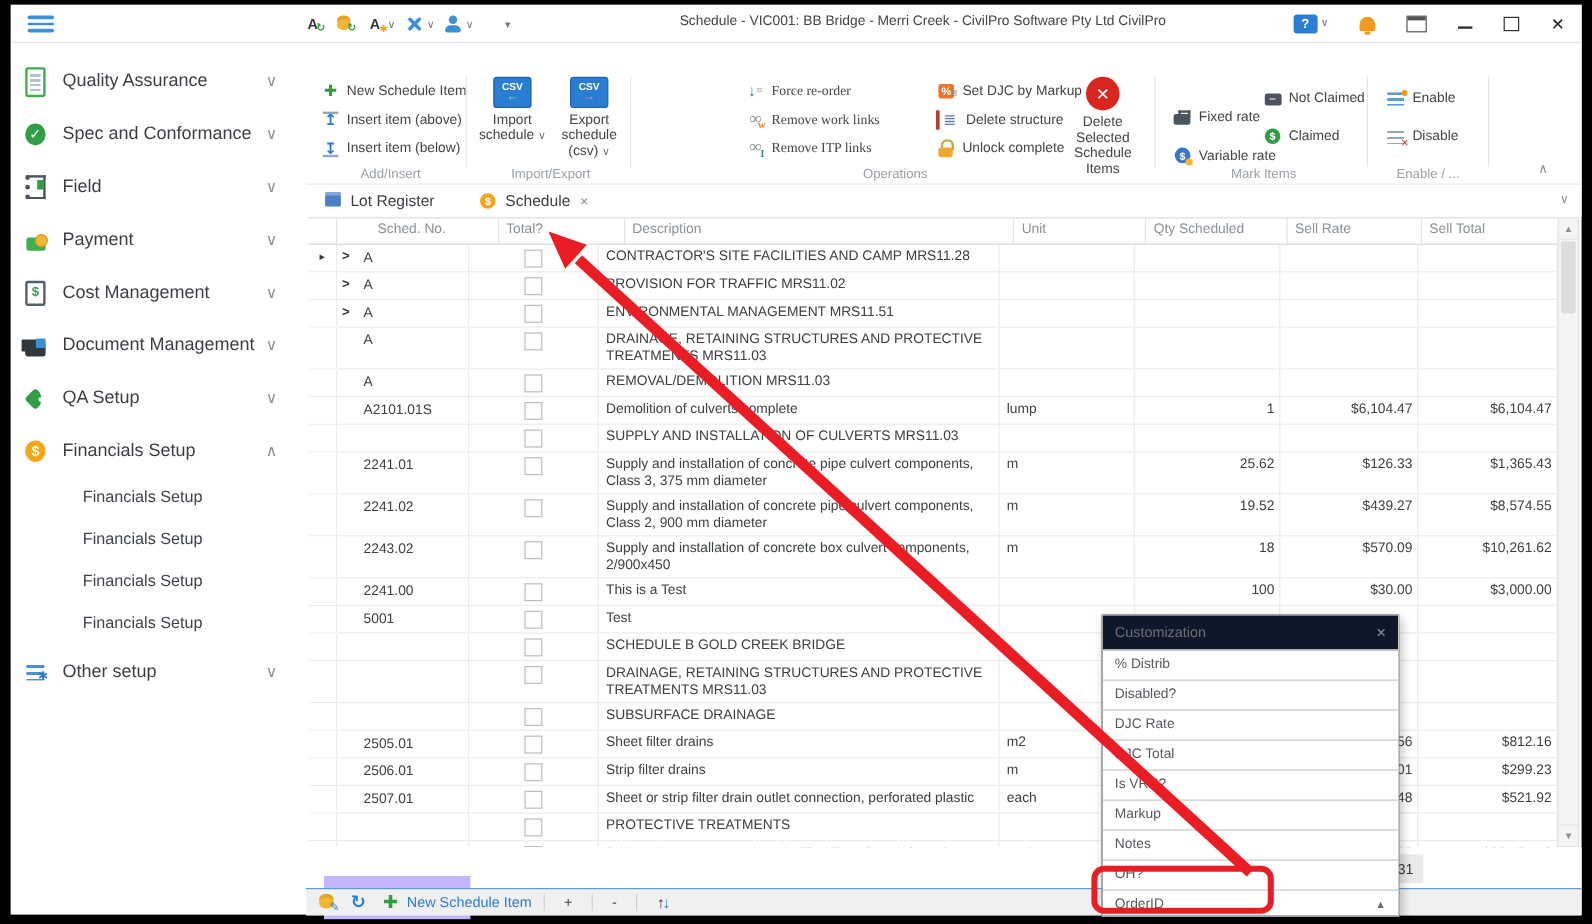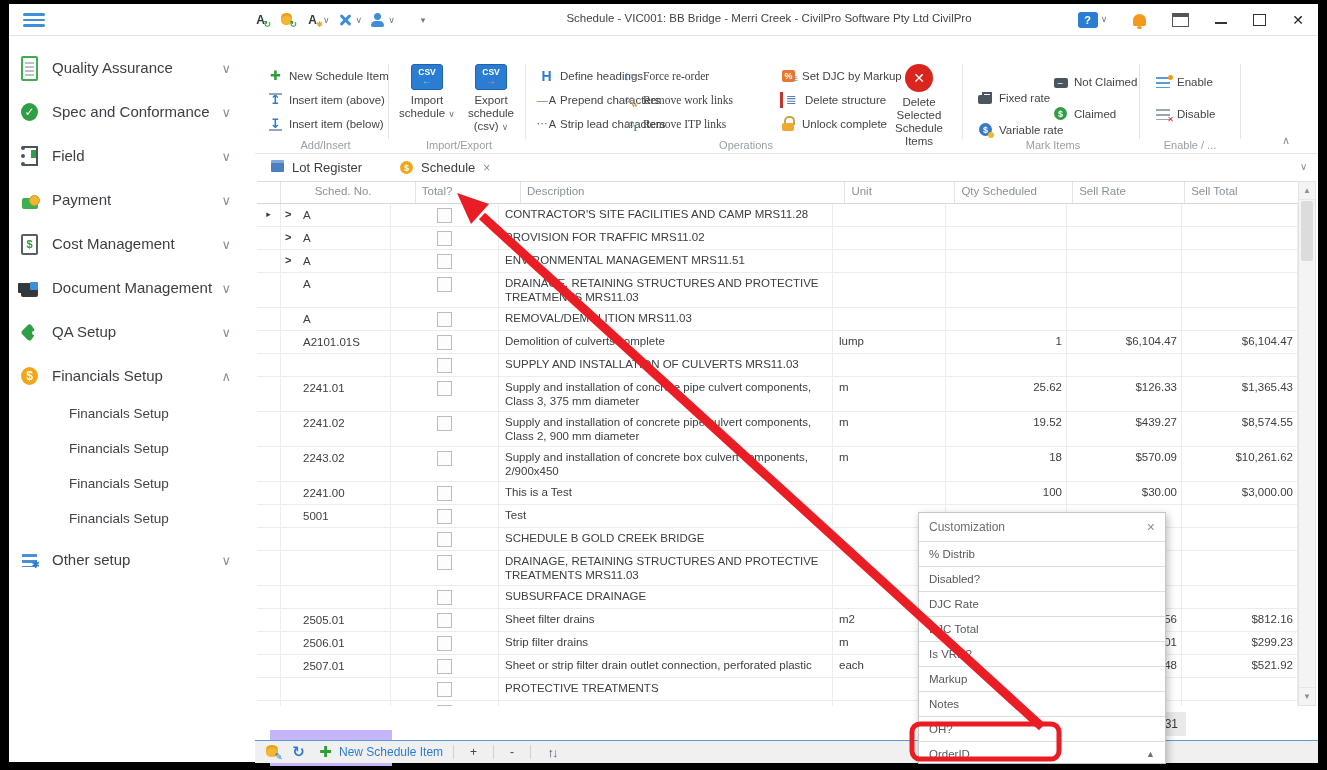--- a/index.html
+++ b/index.html
@@ -170,21 +170,21 @@
   .recbox{position:absolute;left:15px;top:24px;width:122px;height:36px;background:#c4b5fd;font-size:11.5px;color:#3c4043;
           display:flex;align-items:center;justify-content:center;}
   .totbox{position:absolute;right:132px;top:6px;width:106px;height:24px;background:#e9e9e9;font-size:12px;color:#33383d;
           display:flex;align-items:center;justify-content:flex-end;padding-right:8px;box-sizing:border-box;}
   .ftoolbar{position:absolute;left:255px;top:740px;right:9px;height:22px;background:#f0f0f0;border-top:1px solid #5b9bd5;
             display:flex;align-items:center;gap:10px;padding-left:8px;}
   .ft-label{color:#2b7cd3;font-size:12px;}
   .ftsep{width:1px;height:14px;background:#d0d0d0;}
   .ftbtn{color:#444;font-size:12px;padding:0 6px;cursor:pointer;}
   
-  .popup{position:absolute;left:918px;top:512px;width:246px;height:250px;background:#ffffff;border:1px solid #c6c6c6;
+  .popup{position:absolute;left:918px;top:512px;width:246px;height:250px;background:#0f172a;border:1px solid #c6c6c6;
          box-shadow:2px 3px 8px rgba(0,0,0,0.25);z-index:40;overflow:hidden;}
   .pophead{height:28px;display:flex;align-items:center;justify-content:space-between;padding:0 10px;border-bottom:1px solid #dcdcdc;}
   .poptitle{font-size:12px;color:#6b7075;}
   .popclose{font-size:14px;color:#8a9097;cursor:pointer;}
   .popitem{height:24px;border-bottom:1px solid #dcdcdc;display:flex;align-items:center;justify-content:space-between;
            padding:0 10px;font-size:11.5px;color:#55595e;cursor:pointer;background:#fff;}
   .popmark{font-size:9px;color:#6b7075;}
   
   .overlay{position:absolute;left:0;top:0;width:1327px;height:770px;z-index:50;pointer-events:none;}
 </style>
@@ -401,37 +401,20 @@
         <span class="csvbox i-csv-export">
           <span>CSV</span>
           <span class="csvarr arr-right">→</span>
         </span>
         <span class="rbl2"><span>Export schedule (csv)</span> <span class="dd">∨</span></span>
       </div>
     </div>
   <div class="rgroup-label" style="left:140px;width:128px;">Import/Export</div>
   <div class="vsep" style="left:270px;"></div>
 
-  <div class="col" style="left:279px;">
-
-      <div class="rbtn">
-        <span class="ic i-define-headings"></span>
-        <span class="rlbl">Define headings</span>
-      </div>
-
-      <div class="rbtn">
-        <span class="ic i-prepend-chars"></span>
-        <span class="rlbl">Prepend characters</span>
-      </div>
-
-      <div class="rbtn">
-        <span class="ic i-strip-lead-chars"></span>
-        <span class="rlbl">Strip lead characters</span>
-      </div>
-    </div>
   <div class="col" style="left:362px;font-family:Liberation Serif, serif;">
 
       <div class="rbtn">
         <span class="ic i-force-reorder"></span>
         <span class="rlbl">Force re-order</span>
       </div>
 
       <div class="rbtn">
         <span class="ic i-remove-work-links"></span>
         <span class="rlbl">Remove work links</span>

